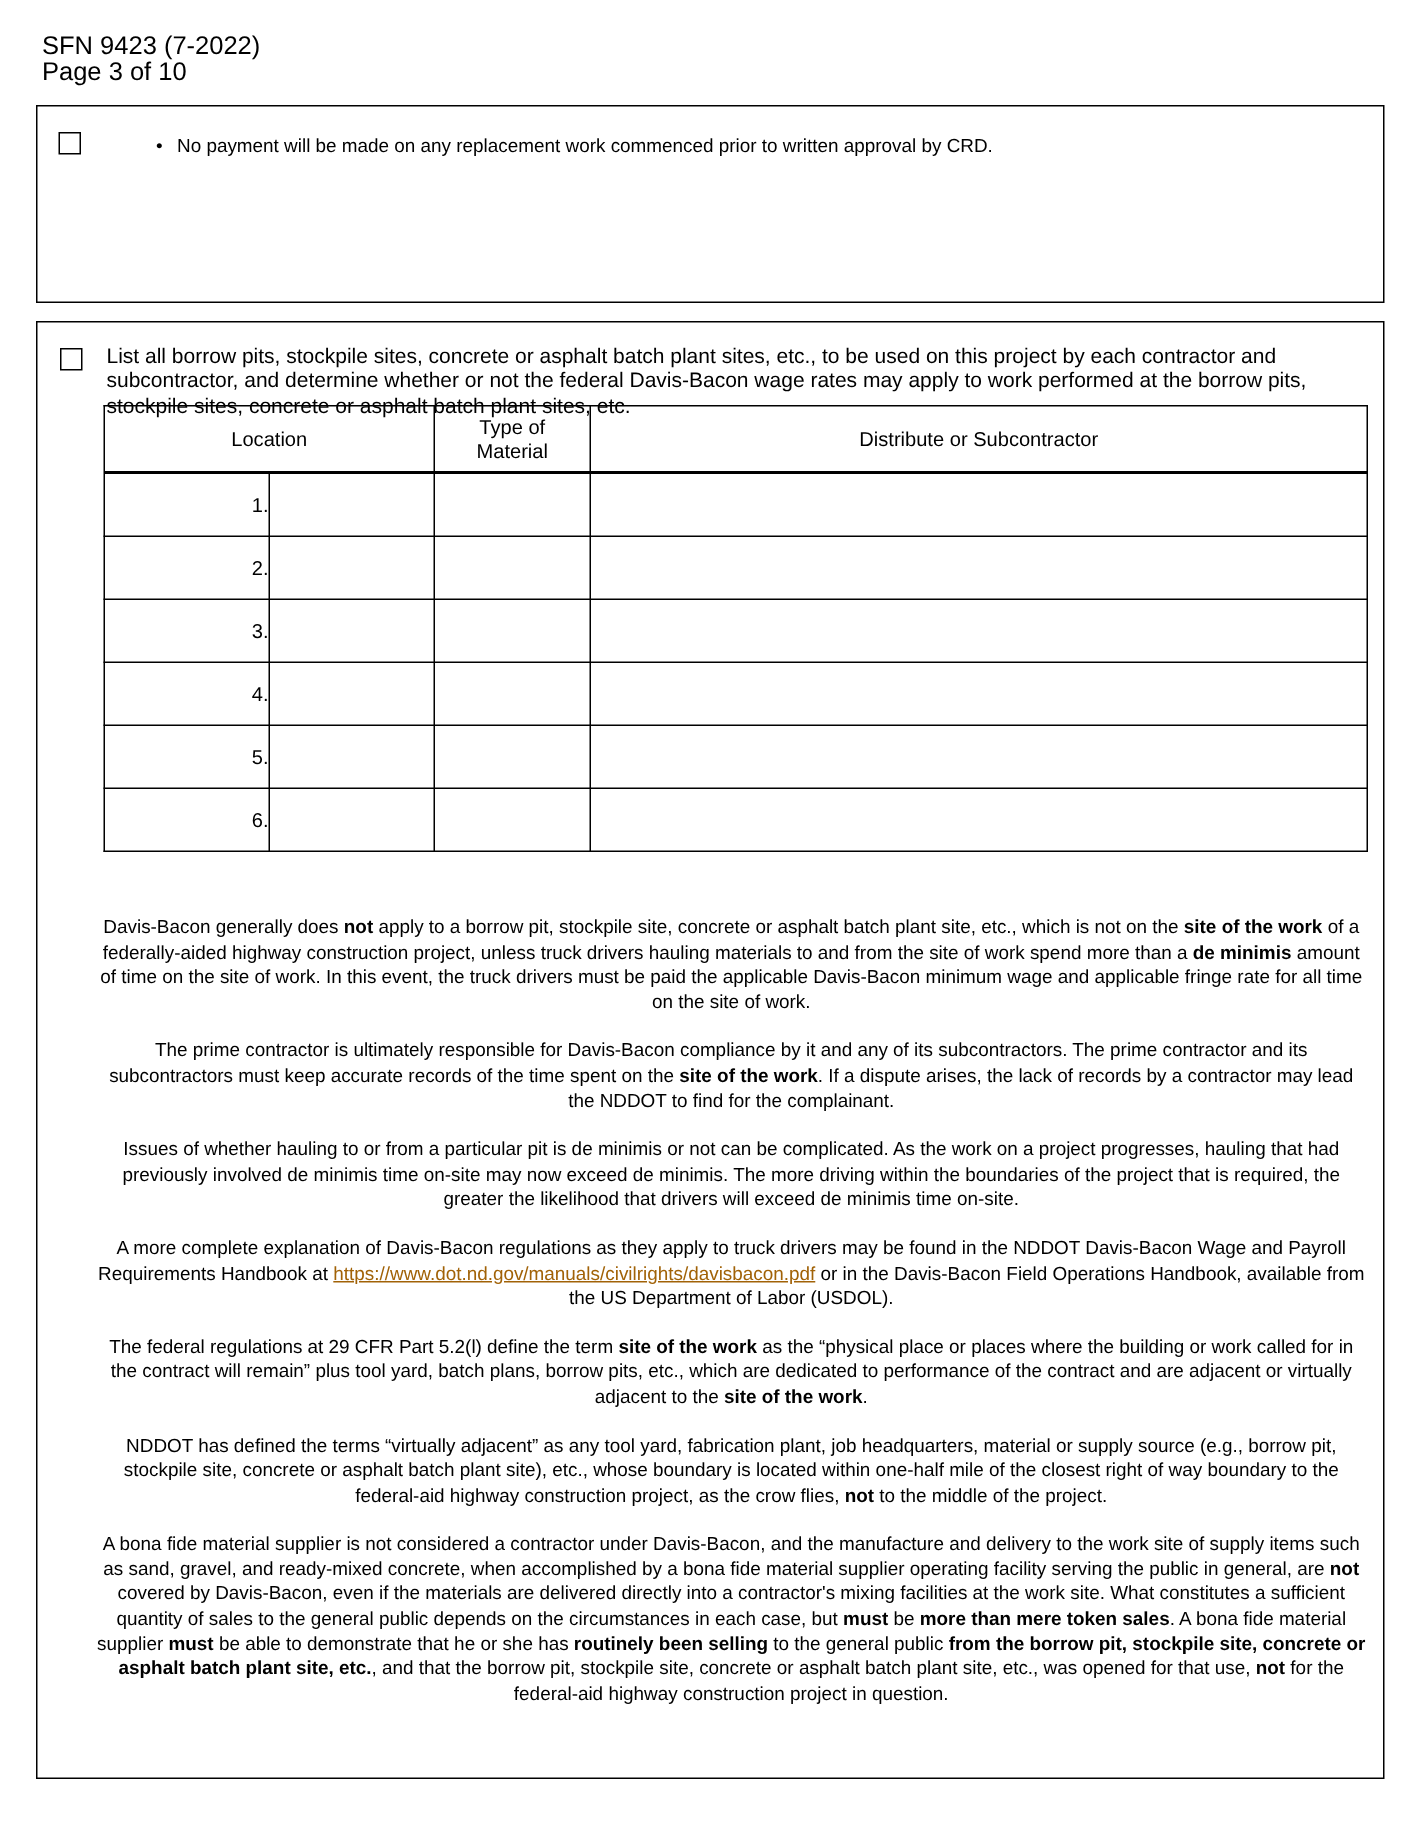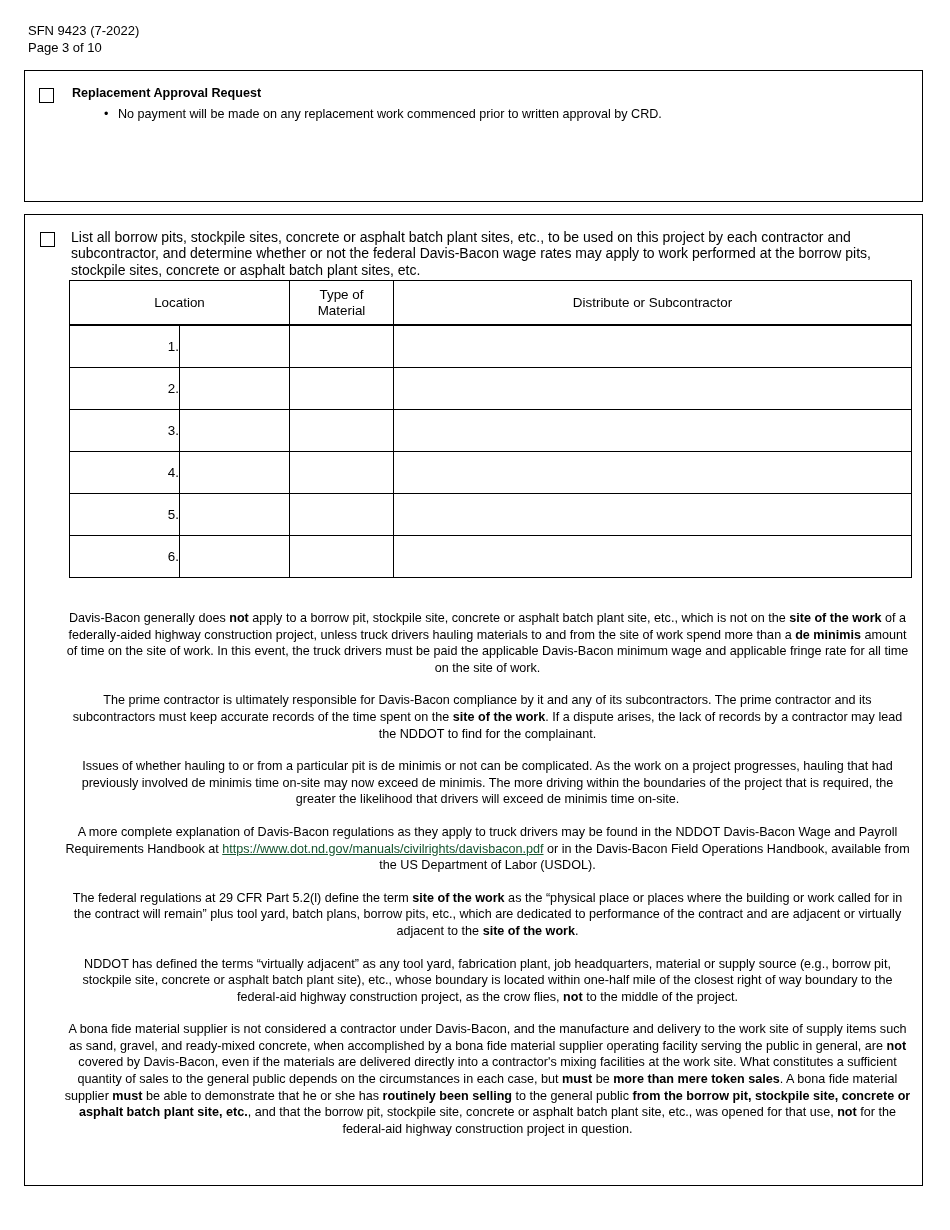--- a/index.html
+++ b/index.html
@@ -21,21 +21,21 @@
     height: 1230px;
     box-sizing: border-box;
     padding: 0;
   }
 
   
   .form-header {
     position: absolute;
     left: 28px;
     top: 22px;
-    font-size: 13px;
+    font-size: 17px;
     line-height: 17px;
   }
   .form-header div { white-space: nowrap; }
 
   
   .box {
     position: absolute;
     border: 1px solid #000000;
     box-sizing: border-box;
     background: #ffffff;
@@ -97,21 +97,21 @@
     font-size: 14px;
     line-height: 16.4px;
     margin: 0;
     width: 836px;
   }
 
   
   table.site-table {
     position: absolute;
     left: 44px;
-    top: 65px;
+    top: 55px;
     width: 841px;
     border-collapse: collapse;
     table-layout: fixed;
     font-size: 13.4px;
   }
   table.site-table th,
   table.site-table td {
     border: 1px solid #000000;
     padding: 0;
   }
@@ -145,40 +145,39 @@
     top: 395px;
     width: 847px;
     font-size: 12.6px;
     line-height: 16.6px;
     text-align: center;
   }
   .para-area p { margin: 0 0 16px 0; }
   .para-area p:last-child { margin-bottom: 0; }
   .para-area b { font-weight: bold; }
   a.doclink {
-    color: #14532d;
+    color: #a16207;
   }
 </style>
 </head>
 <body>
 
 <div class="page">
 
   <div class="form-header">
     <div>SFN 9423 (7-2022)</div>
     <div>Page 3 of 10</div>
   </div>
 
   <div class="box" id="box-replacement">
     <div class="inner row-flex">
       <div class="cb-wrap">
         <div class="checkbox"></div>
       </div>
       <div class="rep-body">
-        <p class="ttl">Replacement Approval Request</p>
         <ul class="rep-list">
           <li>No payment will be made on any replacement work commenced prior to written approval by CRD.</li>
         </ul>
       </div>
     </div>
   </div>
 
   <div class="box" id="box-borrow">
     <div class="inner row-flex">
       <div class="cb-wrap">

